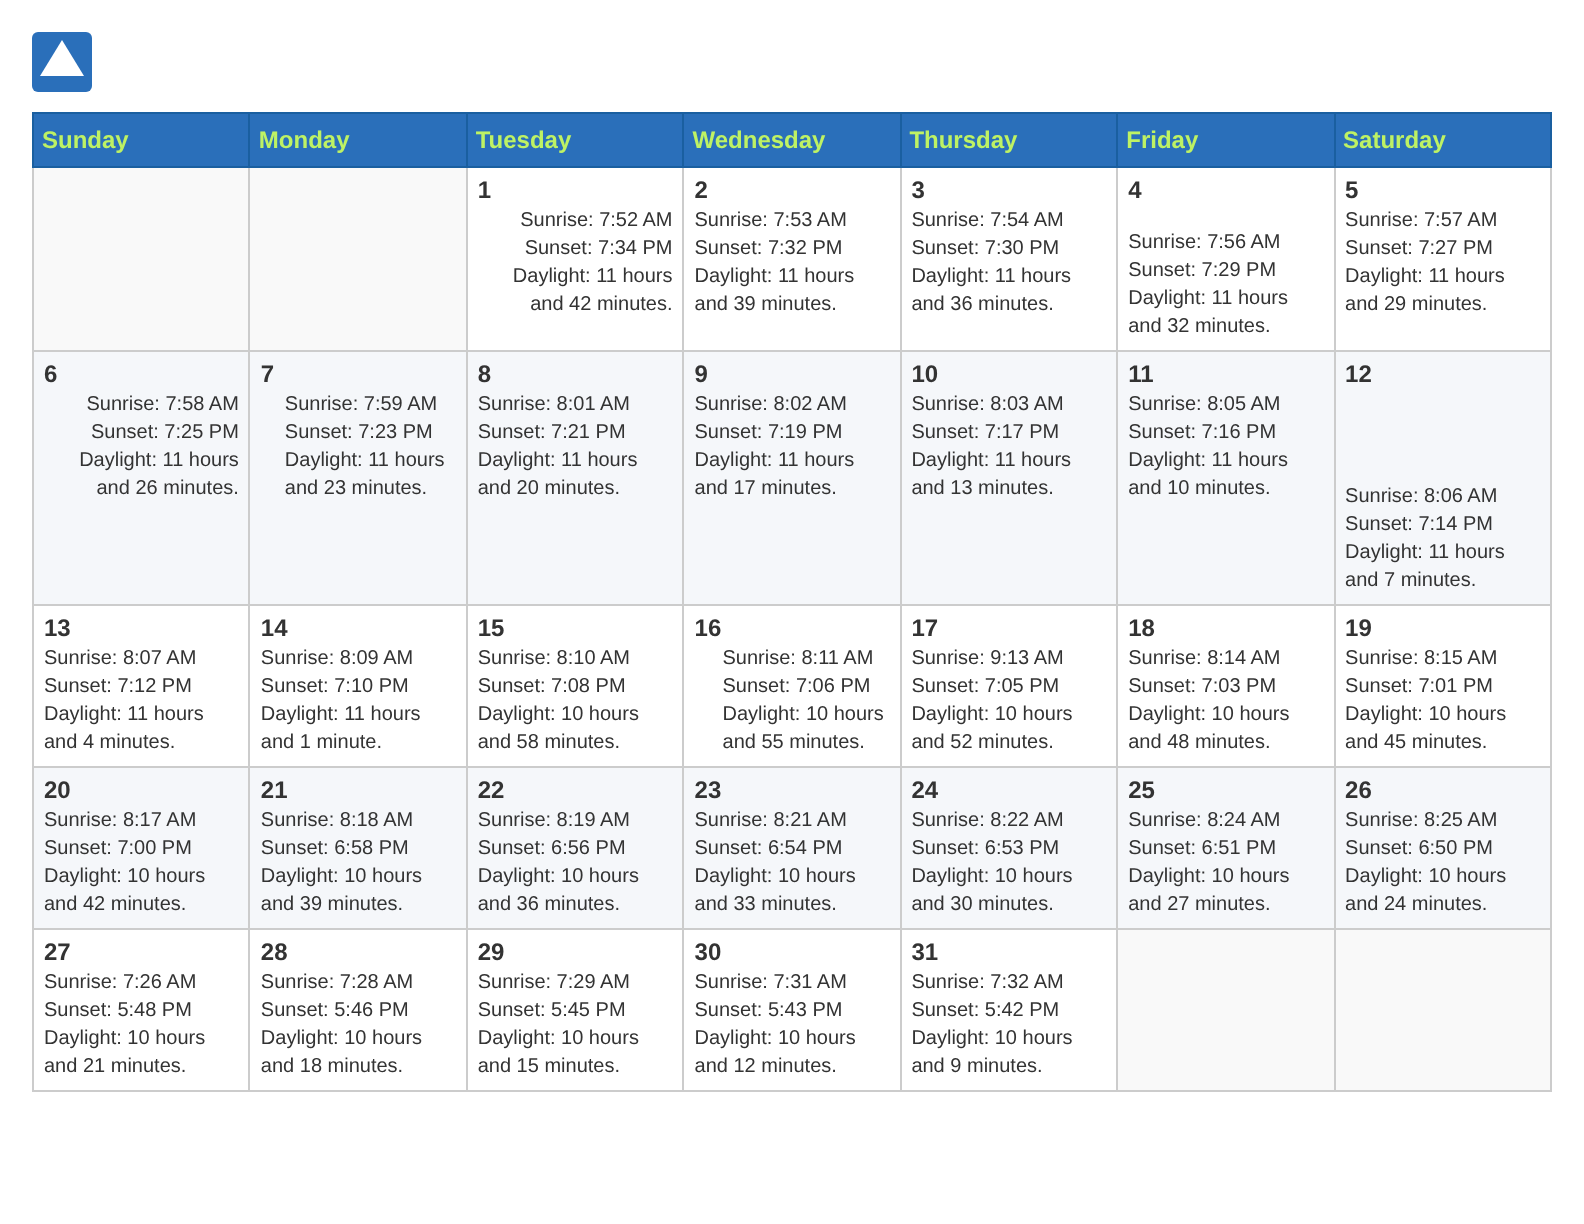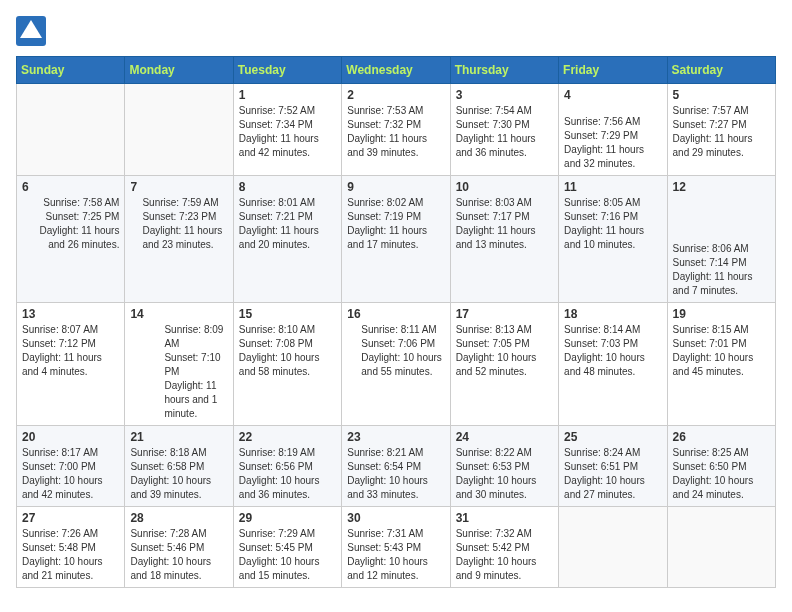--- a/index.html
+++ b/index.html
@@ -118,21 +118,21 @@
         <th>Friday</th>
         <th>Saturday</th>
       </tr>
   </thead>
   <tbody id="calendar-body">
   <tr>
         <td class="empty"></td>
         <td class="empty"></td>
         <td>
           <span class="day-num">1</span>
-          <div class="day-info" style="white-space: pre-line;">Sunrise: 7:52 AM
+          <div class="day-info" style="white-space: pre-line; text-align: right;">Sunrise: 7:52 AM
 Sunset: 7:34 PM
 Daylight: 11 hours and 42 minutes.</div>
         </td>
         <td>
           <span class="day-num">2</span>
           <div class="day-info" style="white-space: pre-line;">Sunrise: 7:53 AM
 Sunset: 7:32 PM
 Daylight: 11 hours and 39 minutes.</div>
         </td>
         <td>
@@ -200,39 +200,39 @@
       </tr>
       <tr>
         <td>
           <span class="day-num">13</span>
           <div class="day-info" style="white-space: pre-line;">Sunrise: 8:07 AM
 Sunset: 7:12 PM
 Daylight: 11 hours and 4 minutes.</div>
         </td>
         <td>
           <span class="day-num">14</span>
-          <div class="day-info" style="white-space: pre-line; margin-left: 34px;">Sunrise: 8:09 AM
+          <div class="day-info" style="white-space: pre-line;">Sunrise: 8:09 AM
 Sunset: 7:10 PM
 Daylight: 11 hours and 1 minute.</div>
         </td>
         <td>
           <span class="day-num">15</span>
           <div class="day-info" style="white-space: pre-line;">Sunrise: 8:10 AM
 Sunset: 7:08 PM
 Daylight: 10 hours and 58 minutes.</div>
         </td>
         <td>
           <span class="day-num">16</span>
           <div class="day-info" style="white-space: pre-line; margin-left: 14px;">Sunrise: 8:11 AM
 Sunset: 7:06 PM
 Daylight: 10 hours and 55 minutes.</div>
         </td>
         <td>
           <span class="day-num">17</span>
-          <div class="day-info" style="white-space: pre-line;">Sunrise: 8:13 AM
+          <div class="day-info" style="white-space: pre-line;">Sunrise: 9:13 AM
 Sunset: 7:05 PM
 Daylight: 10 hours and 52 minutes.</div>
         </td>
         <td>
           <span class="day-num">18</span>
           <div class="day-info" style="white-space: pre-line;">Sunrise: 8:14 AM
 Sunset: 7:03 PM
 Daylight: 10 hours and 48 minutes.</div>
         </td>
         <td>

